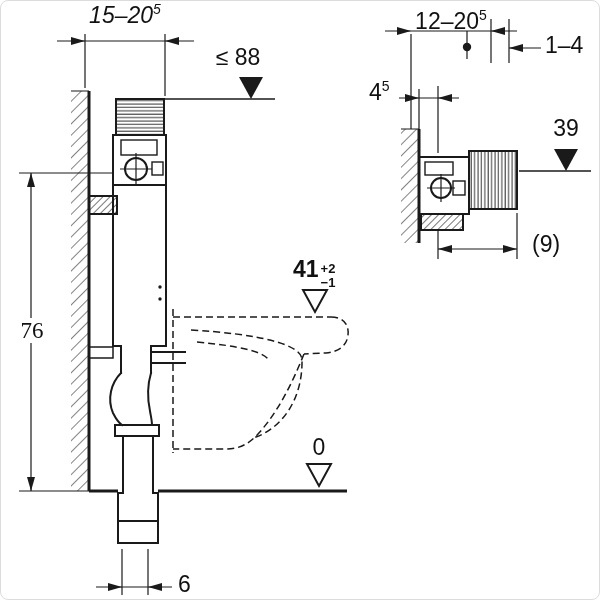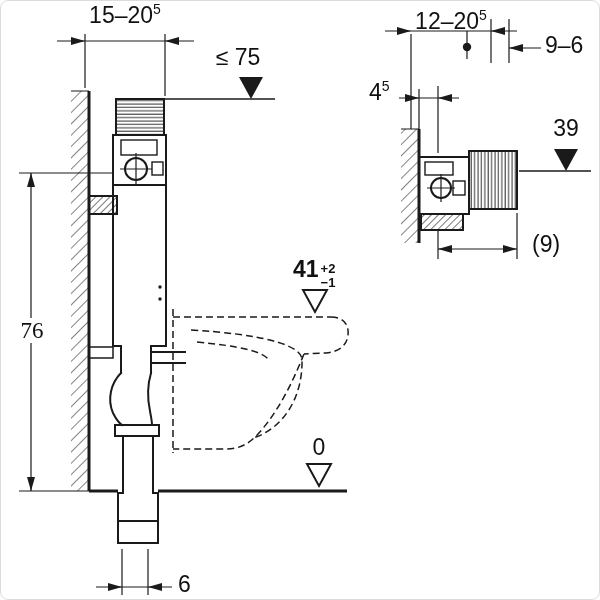--- a/index.html
+++ b/index.html
@@ -198,38 +198,38 @@
     <g>
       <line class="thin" x1="516" y1="212" x2="516" y2="258"></line>
       <line class="thin" x1="437" y1="228" x2="437" y2="258"></line>
       <line class="thin" x1="437" y1="248" x2="516" y2="248"></line>
       <polygon class="fillb" points="437,248 451,244 451,252"></polygon>
       <polygon class="fillb" points="516,248 502,244 502,252"></polygon>
     </g>
   </g>
 </svg>
 
-<div class="lbl center" style="left:72px;top:2px;width:104px;"><span>15–20</span><sup>5</sup></div>
-
-<div class="lbl center" style="left:195px;top:44px;width:84px;"><span>≤ 75</span></div>
+<div class="lbl center" style="left:72px;top:2px;width:104px;font-style:italic;"><span>15–20</span><sup>5</sup></div>
+
+<div class="lbl center" style="left:195px;top:44px;width:84px;"><span>≤ 88</span></div>
 
 <div class="lbl center" style="left:12px;top:317px;width:38px;"><span class="bg">76</span></div>
 
 <div class="lbl" style="left:292px;top:256px;font-weight:bold;"><span>41</span><span class="stack">
         <span>+2</span>
         <span>−1</span>
       </span></div>
 
 <div class="lbl center" style="left:305px;top:434px;width:26px;"><span>0</span></div>
 
 <div class="lbl" style="left:177px;top:571px;"><span>6</span></div>
 
 <div class="lbl center" style="left:396px;top:0px;width:108px;margin-top:8px;"><span>12–20</span><sup>5</sup></div>
 
-<div class="lbl" style="left:544px;top:32px;"><span>9–6</span></div>
+<div class="lbl" style="left:544px;top:32px;"><span>1–4</span></div>
 
 <div class="lbl right" style="left:368px;top:79px;width:30px;"><span>4</span><sup>5</sup></div>
 
 <div class="lbl center" style="left:541px;top:115px;width:48px;"><span>39</span></div>
 
 <div class="lbl" style="left:531px;top:231px;"><span>(9)</span></div>
 
 </div>
 
 </body></html>

